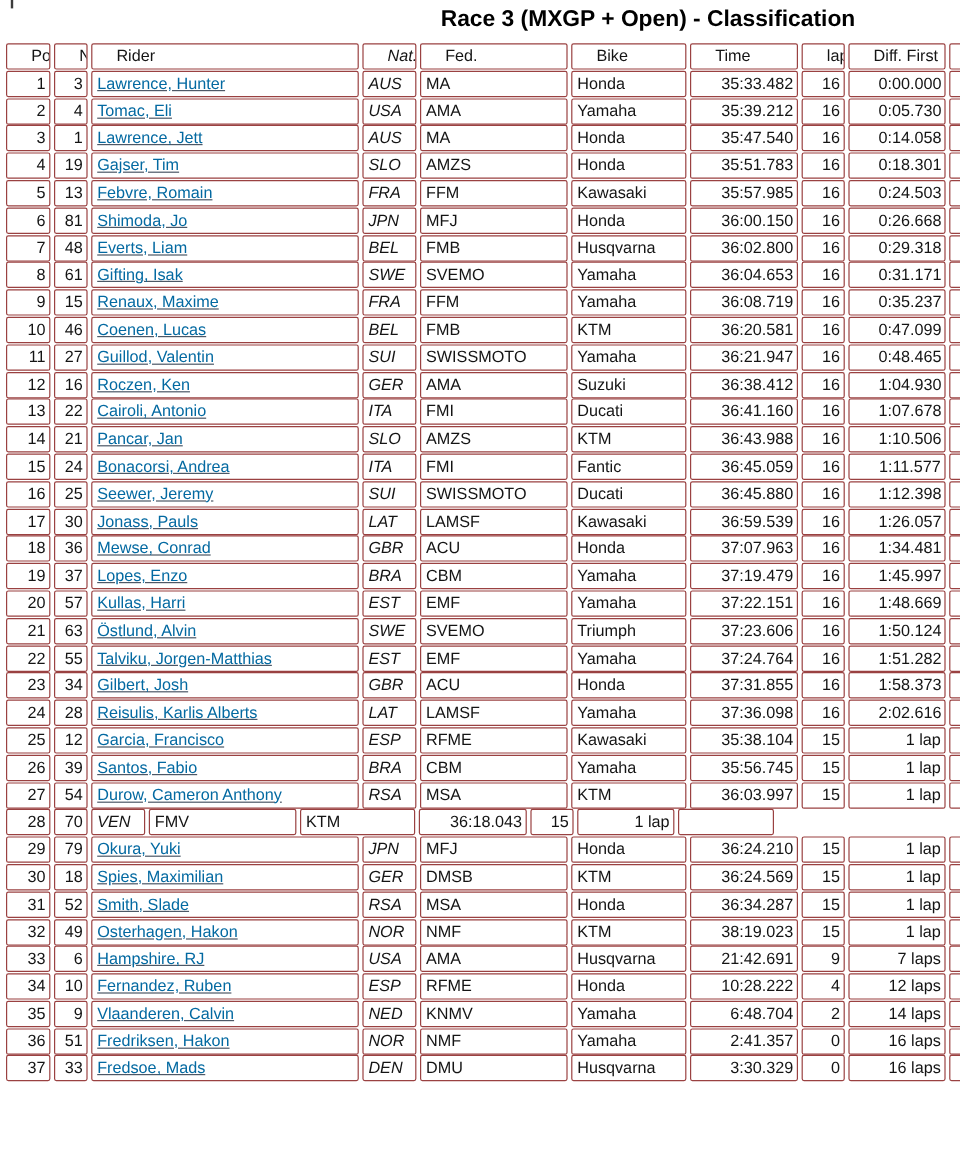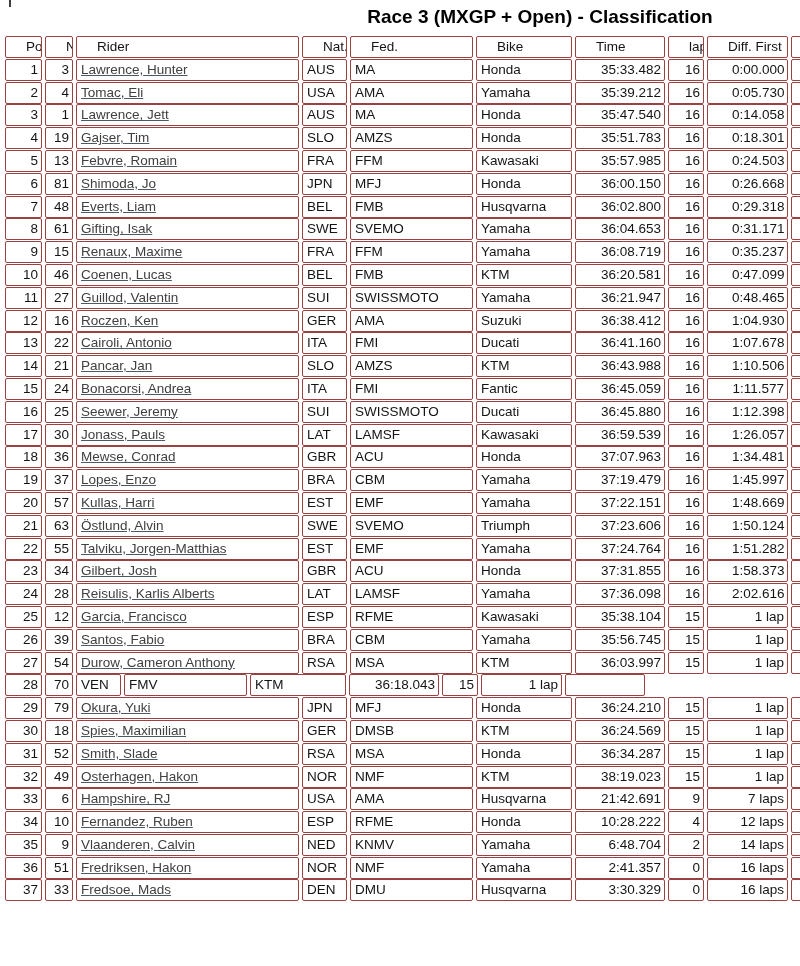--- a/index.html
+++ b/index.html
@@ -38,30 +38,30 @@
     font-size:13.5px;
     padding:0 4px;
     white-space:nowrap;
     overflow:hidden;
   }
   .num{text-align:right;padding-right:3px;}
   .txt{text-align:left;}
   .c0{width:37px;}
   .c1{width:28px;}
   .c2{width:223px;}
-  .c3{width:45px;}
+  .c3{width:45px;font-style:italic;}
   .c4{width:123px;}
   .c5{width:96px;}
   .c6{width:90px;}
   .c7{width:36px;}
   .c8{width:81px;padding-left:24px;}
   .c9{width:80px;}
   .header .cell{text-align:left;padding-left:20px;}
   .rider-link{
-    color:#404040;
+    color:#0369a1;
     text-decoration:underline;
     text-decoration-color:#4d5866;
     cursor:pointer;
   }
 </style>
 </head>
 <body>
 
 <div id="viewport">
   <div id="corner-artifact"></div>

